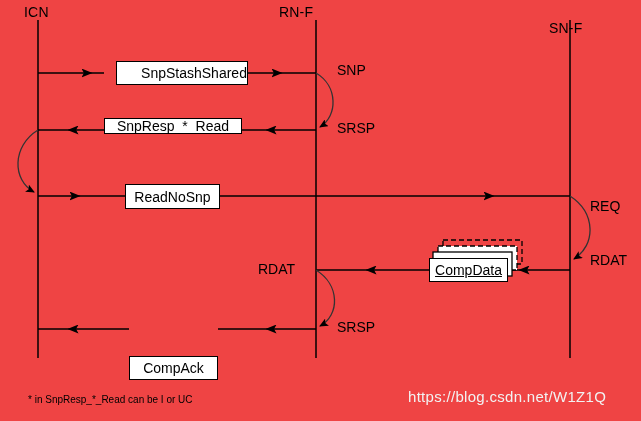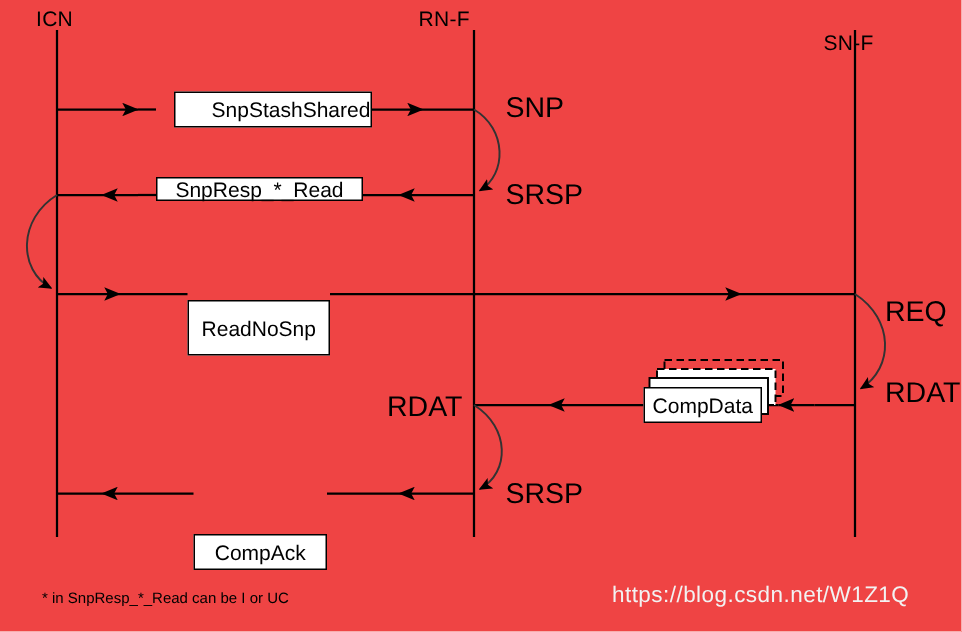--- a/index.html
+++ b/index.html
@@ -33,21 +33,21 @@
     position: absolute;
     white-space: nowrap;
     font-family: "Liberation Sans", sans-serif;
     color: #000000;
   }
   .lifeline-label {
     font-size: 14px;
     letter-spacing: 0.2px;
   }
   .phase-label {
-    font-size: 19px;
+    font-size: 14px;
   }
   .msg-box {
     position: absolute;
     box-sizing: border-box;
     border: 1.4px solid #000000;
     background: #ffffff;
     display: flex;
     align-items: center;
     justify-content: center;
     font-family: "Liberation Sans", sans-serif;
@@ -162,23 +162,23 @@
   <div class="phase-label" style="left:337px; top:120px;">SRSP</div>
   <div class="phase-label" style="left:590px; top:198px;">REQ</div>
   <div class="phase-label" style="left:590px; top:252px;">RDAT</div>
   <div class="phase-label" style="left:258px; top:261px;">RDAT</div>
   <div class="phase-label" style="left:337px; top:319px;">SRSP</div>
 
   <div class="msg-box" style="left:116px; top:61px; width:132px; height:24px;padding-left:24px;">SnpStashShared</div>
 
   <div class="msg-box" style="left:104px; top:118px; width:138px; height:16px;">SnpResp_*_Read</div>
 
-  <div class="msg-box" style="left:125px; top:200px; width:95px; height:37px;">ReadNoSnp</div>
+  <div class="msg-box" style="left:125px; top:184px; width:95px; height:25px;">ReadNoSnp</div>
 
-  <div class="msg-box" style="left:429px; top:258px; width:79px; height:24px;">CompData</div>
+  <div class="msg-box" style="left:429px; top:258px; width:79px; height:24px;text-decoration:underline;">CompData</div>
 
   <div class="msg-box" style="left:129px; top:317px; width:89px; height:24px;margin-top:39px;">CompAck</div>
 
   <div class="footnote" style="left:28px; top:394px;">* in SnpResp_*_Read can be I or UC</div>
 
   <div class="watermark" style="left:408px; top:388px;">https://blog.csdn.net/W1Z1Q</div>
 
 </div>
 
 </body></html>

